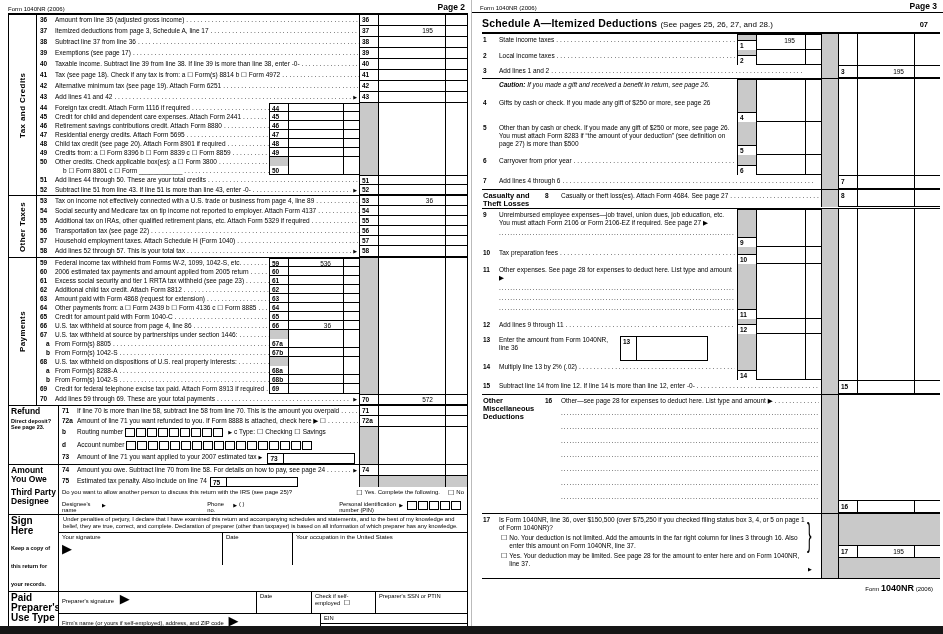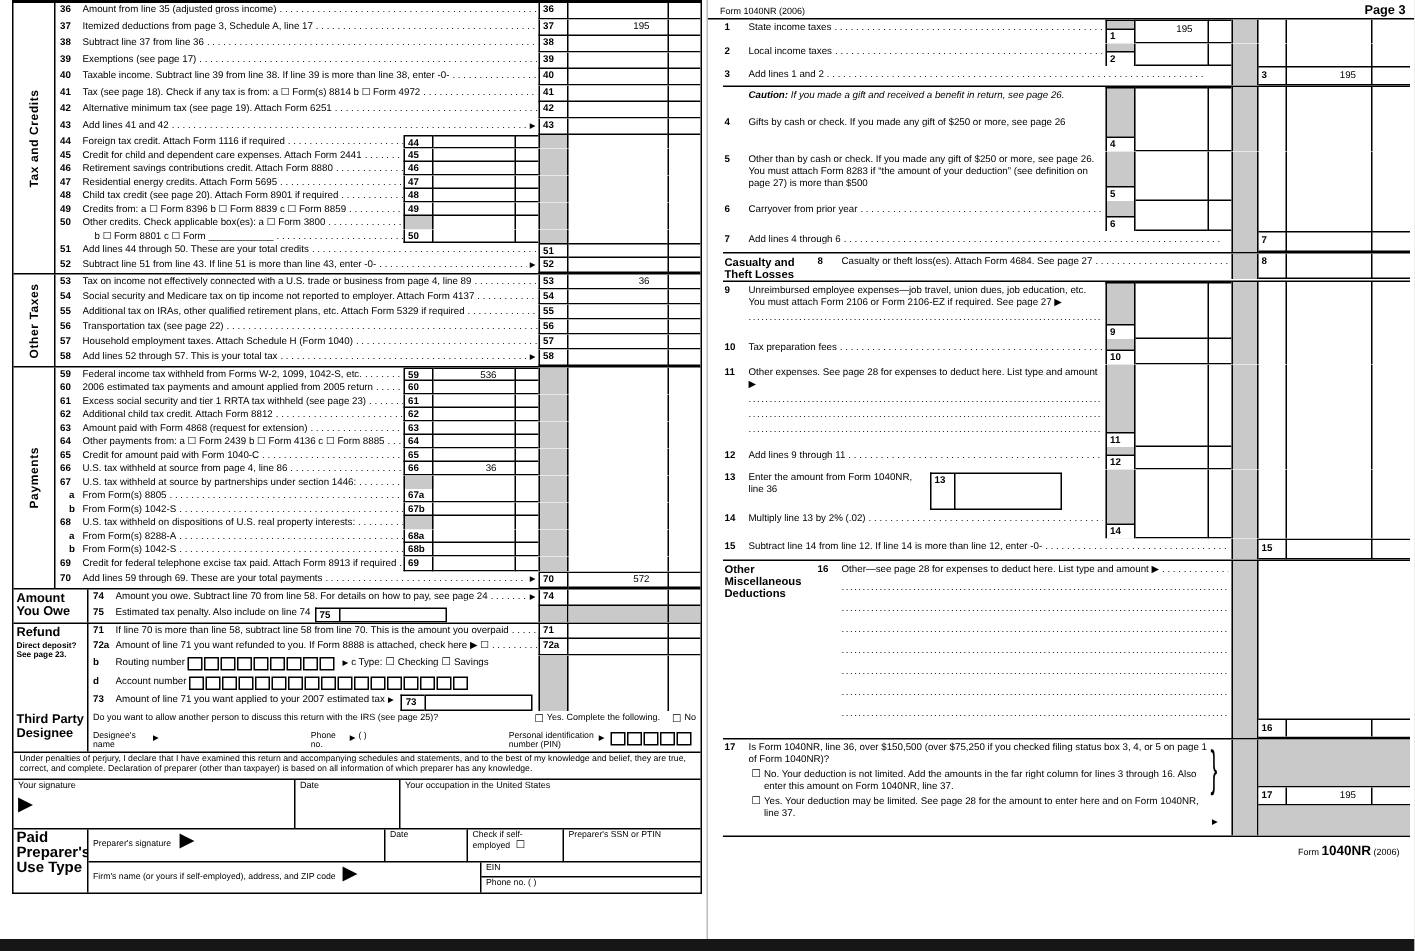--- a/index.html
+++ b/index.html
@@ -96,20 +96,24 @@
   .sp{flex:1}
   .brk{width:14px;flex:none;position:relative}
   .brkglyph{position:absolute;left:0;top:2px;font-size:30px;transform:scale(.45,1.1);transform-origin:left top;font-weight:normal}
   .brkarr{position:absolute;left:1px;bottom:6px;font-size:5px}
   .footer3{text-align:right;font-size:6px;padding:4px 10px 0 0}
 </style>
 </head>
 <body>
 
 <div class="page" id="page2">
+  <div class="hdr">
+    <span>Form 1040NR (2006)</span>
+    <span class="pgnum">Page 2</span>
+  </div>
   <div class="tbl2">
     <div>
         <div class="sec2">
           <div class="sbar2">
             <span class="vlabel">Tax and Credits</span>
           </div>
           <div class="rows2">
             <div class="r2" style="height: 11px;">
               <div class="c-num">36</div>
               <div class="c-desc">
@@ -589,51 +593,20 @@
             <div class="r2" style="height: 11px;">
               <div class="c-num">70</div>
               <div class="c-desc">
                 <span class="dlbl">Add lines 59 through 69. These are your total payments</span>
                 <span class="dots"> .  .  .  .  .  .  .  .  .  .  .  .  .  .  .  .  .  .  .  .  .  .  .  .  .  .  .  .  .  .  .  .  .  .  .  .  .  .  .  .  .  .  .  .  .  .  .  .  .  .  .  .  .  .  .  .  .  .  .  .  .  .  .  .  .  .  .  .  .  . </span>
                 <span class="arrow">▶</span>
               </div>
               <div class="c-onum bb otop">70</div>
               <div class="c-oamt bb otop">572</div>
               <div class="c-ocent bb otop"></div>
-            </div>
-          </div>
-        </div>
-        <div class="sec2">
-          <div class="sbar2 wide">
-            <span class="hlabel">Amount You Owe</span>
-          </div>
-          <div class="rows2">
-            <div class="r2" style="height: 11px;">
-              <div class="c-num">74</div>
-              <div class="c-desc">
-                <span class="dlbl">Amount you owe. Subtract line 70 from line 58. For details on how to pay, see page 24</span>
-                <span class="dots"> .  .  .  .  .  .  .  .  .  .  .  .  .  .  .  .  .  .  .  .  .  .  .  .  .  .  .  .  .  .  .  .  .  .  .  .  .  .  .  .  .  .  .  .  .  .  .  .  .  .  .  .  .  .  .  .  .  .  .  .  .  .  .  .  .  .  .  .  .  . </span>
-                <span class="arrow">▶</span>
-              </div>
-              <div class="c-onum bb">74</div>
-              <div class="c-oamt bb"></div>
-              <div class="c-ocent bb"></div>
-            </div>
-            <div class="r2" style="height: 11px;">
-              <div class="c-num">75</div>
-              <div class="c-desc">
-                <span class="dlbl">Estimated tax penalty. Also include on line 74</span>
-                <span class="ibox">
-                  <span class="ibn">75</span>
-                  <span class="iba"></span>
-                </span>
-              </div>
-              <div class="c-onum shade"></div>
-              <div class="c-oamt shade"></div>
-              <div class="c-ocent shade"></div>
             </div>
           </div>
         </div>
         <div class="sec2">
           <div class="sbar2 wide">
             <span class="hlabel">Refund</span>
             <div class="snote">Direct deposit? See page 23.</div>
           </div>
           <div class="rows2">
             <div class="r2" style="height: 10px;">
@@ -716,20 +689,51 @@
                 <span class="dlbl">Amount of line 71 you want applied to your 2007 estimated tax</span>
                 <span class="arrow">▶</span>
                 <span class="ibox">
                   <span class="ibn">73</span>
                   <span class="iba"></span>
                 </span>
               </div>
               <div class="c-onum shade"></div>
               <div class="c-oamt"></div>
               <div class="c-ocent"></div>
+            </div>
+          </div>
+        </div>
+        <div class="sec2">
+          <div class="sbar2 wide">
+            <span class="hlabel">Amount You Owe</span>
+          </div>
+          <div class="rows2">
+            <div class="r2" style="height: 11px;">
+              <div class="c-num">74</div>
+              <div class="c-desc">
+                <span class="dlbl">Amount you owe. Subtract line 70 from line 58. For details on how to pay, see page 24</span>
+                <span class="dots"> .  .  .  .  .  .  .  .  .  .  .  .  .  .  .  .  .  .  .  .  .  .  .  .  .  .  .  .  .  .  .  .  .  .  .  .  .  .  .  .  .  .  .  .  .  .  .  .  .  .  .  .  .  .  .  .  .  .  .  .  .  .  .  .  .  .  .  .  .  . </span>
+                <span class="arrow">▶</span>
+              </div>
+              <div class="c-onum bb">74</div>
+              <div class="c-oamt bb"></div>
+              <div class="c-ocent bb"></div>
+            </div>
+            <div class="r2" style="height: 11px;">
+              <div class="c-num">75</div>
+              <div class="c-desc">
+                <span class="dlbl">Estimated tax penalty. Also include on line 74</span>
+                <span class="ibox">
+                  <span class="ibn">75</span>
+                  <span class="iba"></span>
+                </span>
+              </div>
+              <div class="c-onum shade"></div>
+              <div class="c-oamt shade"></div>
+              <div class="c-ocent shade"></div>
             </div>
           </div>
         </div>
       </div>
 
     <div class="sec2">
       <div class="sbar2 wide">
         <span class="hlabel">Third Party Designee</span>
       </div>
       <div class="rows2">
@@ -761,20 +765,24 @@
                 <span class="nbx"></span>
                 <span class="nbx"></span>
                 <span class="nbx"></span>
               </span>
           </span>
         </div>
       </div>
     </div>
 
     <div class="sec2">
+      <div class="sbar2 wide">
+        <span class="hlabel big">Sign Here</span>
+        <span class="snote">Keep a copy of this return for your records.</span>
+      </div>
       <div class="rows2">
         <div class="sig-perjury" style="height:18px">Under penalties of perjury, I declare that I have examined this return and accompanying schedules and statements, and to the best of my knowledge and belief, they are true, correct, and complete. Declaration of preparer (other than taxpayer) is based on all information of which preparer has any knowledge.</div>
         <div class="sig-row" style="height:32px">
           <div class="sig-cell" style="flex:1.4">
             <span>Your signature</span>
             <span class="bigarrow">▶</span>
           </div>
           <div class="sig-cell bl" style="width:70px;flex:none">
             <span>Date</span>
           </div>
@@ -824,20 +832,25 @@
       </div>
     </div>
   </div>
 
 </div>
 
 <div class="page" id="page3">
   <div class="hdr hdr3">
     <span>Form 1040NR (2006)</span>
     <span class="pgnum">Page 3</span>
+  </div>
+  <div class="title3">
+    <span class="t3main">Schedule A—Itemized Deductions</span>
+    <span class="t3note">(See pages 25, 26, 27, and 28.)</span>
+    <span class="t3seq">07</span>
   </div>
   <div class="tbl3">
     <div>
         <div class="sec3">
           <div class="rows3">
             <div class="r3" style="height: 16px;">
               <div class="n3">1</div>
               <div class="d3 oneline">
                 <span class="dlbl">State income taxes</span>
                 <span class="dots"> .  .  .  .  .  .  .  .  .  .  .  .  .  .  .  .  .  .  .  .  .  .  .  .  .  .  .  .  .  .  .  .  .  .  .  .  .  .  .  .  .  .  .  .  .  .  .  .  .  .  .  .  .  .  .  .  .  .  .  .  .  .  .  .  .  .  .  .  .  . </span>

